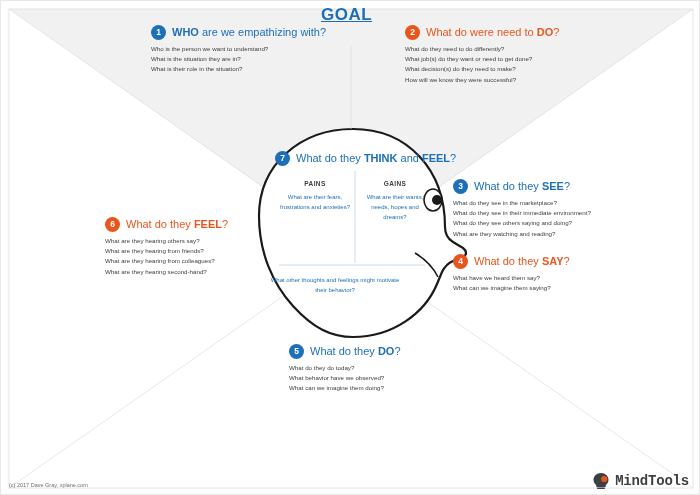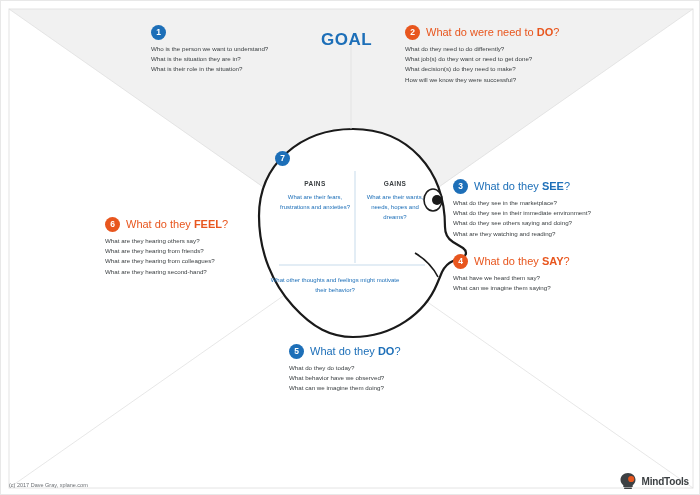--- a/index.html
+++ b/index.html
@@ -62,25 +62,26 @@
     margin: 0;
     padding: 0;
     color: #3c4043;
     font-size: 6.2px;
     line-height: 1.65;
   }
   .qlist li { white-space: nowrap; }
   .goal {
     position: absolute;
     left: 320px;
-    top: 29px;
+    top: 4px;
     font-size: 17px;
     font-weight: bold;
     color: #1d6fb8;
     letter-spacing: 0.5px;
+    text-decoration: underline;
   }
   
   #think-feel-block {
     left: 274px;
     top: 150px;
     width: 160px;
   }
   #think-feel-block .head-row { justify-content: flex-start; }
   .pg-wrap {
     display: flex;
@@ -124,24 +125,25 @@
   }
   .logo {
     position: absolute;
     right: 10px;
     bottom: 4px;
     display: flex;
     align-items: center;
     gap: 4px;
   }
   .logo-text {
-    font-size: 10px;
+    font-size: 14px;
     font-weight: bold;
     color: #3c4043;
     letter-spacing: -0.2px;
+    font-family: Liberation Mono, monospace;
   }
   .logo-text .t2 { color: #3c4043; }
 </style>
 </head>
 <body>
 
 <div id="canvas">
 
   <svg class="bg-svg" viewBox="0 0 700 495">
 
@@ -175,20 +177,21 @@
     <line x1="278" y1="264" x2="424" y2="264" stroke="#b9d2e6" stroke-width="0.8"></line>
 
     <line x1="350" y1="45" x2="350" y2="128" stroke="#dcdcdc" stroke-width="0.7"></line>
   </svg>
 
   <div class="goal">GOAL</div>
 
   <div class="block" id="sec-1" style="left:150px; top:24px;">
     <div class="head-row">
       <span class="num blue">1</span>
+      <span class="title blue"><span class="kw">WHO</span><span> are we empathizing with?</span></span>
     </div>
     <ul class="qlist">
       <li>Who is the person we want to understand?</li>
       <li>What is the situation they are in?</li>
       <li>What is their role in the situation?</li>
     </ul>
   </div>
 
   <div class="block" id="sec-2" style="left:404px; top:24px;">
     <div class="head-row">
@@ -248,20 +251,21 @@
       <li>What are they hearing others say?</li>
       <li>What are they hearing from friends?</li>
       <li>What are they hearing from colleagues?</li>
       <li>What are they hearing second-hand?</li>
     </ul>
   </div>
 
   <div class="block" id="think-feel-block">
     <div class="head-row">
       <span class="num blue">7</span>
+      <span class="title blue"><span>What do they </span><span class="kw">THINK</span><span> and </span><span class="kw">FEEL</span><span>?</span></span>
     </div>
     <div class="pg-wrap">
       <div class="pg-col">
         <div class="pg-label">PAINS</div>
         <div class="pg-text">What are their fears, frustrations and anxieties?</div>
       </div>
       <div class="pg-col">
         <div class="pg-label">GAINS</div>
         <div class="pg-text">What are their wants, needs, hopes and dreams?</div>
       </div>

